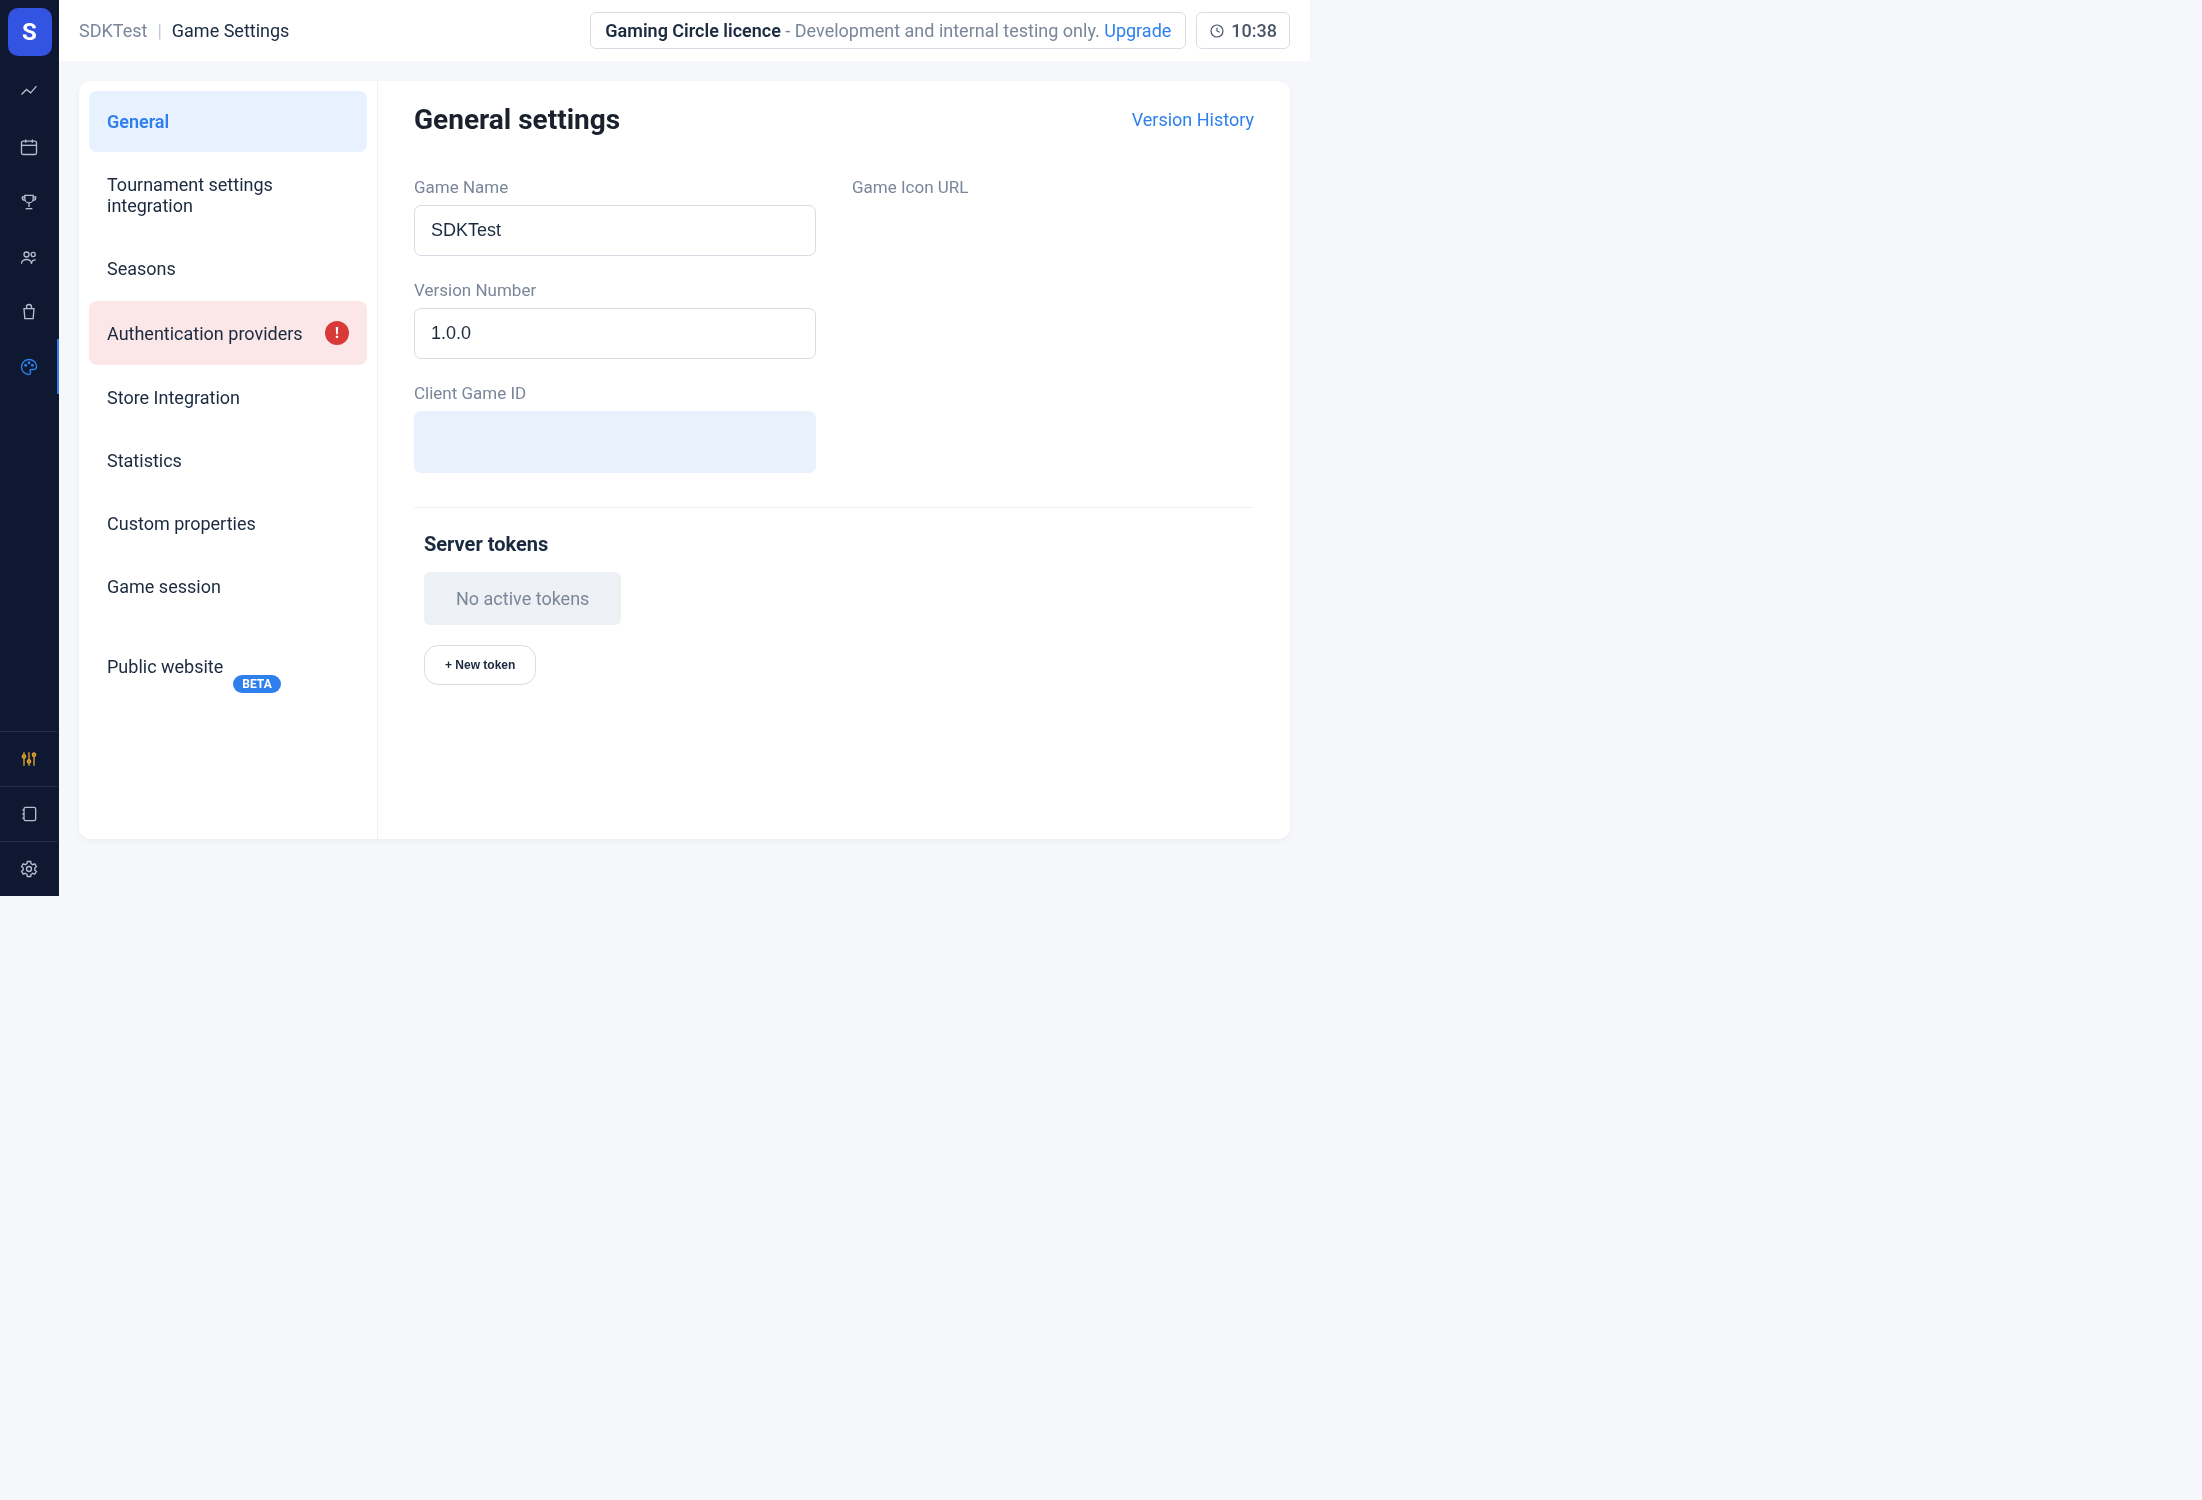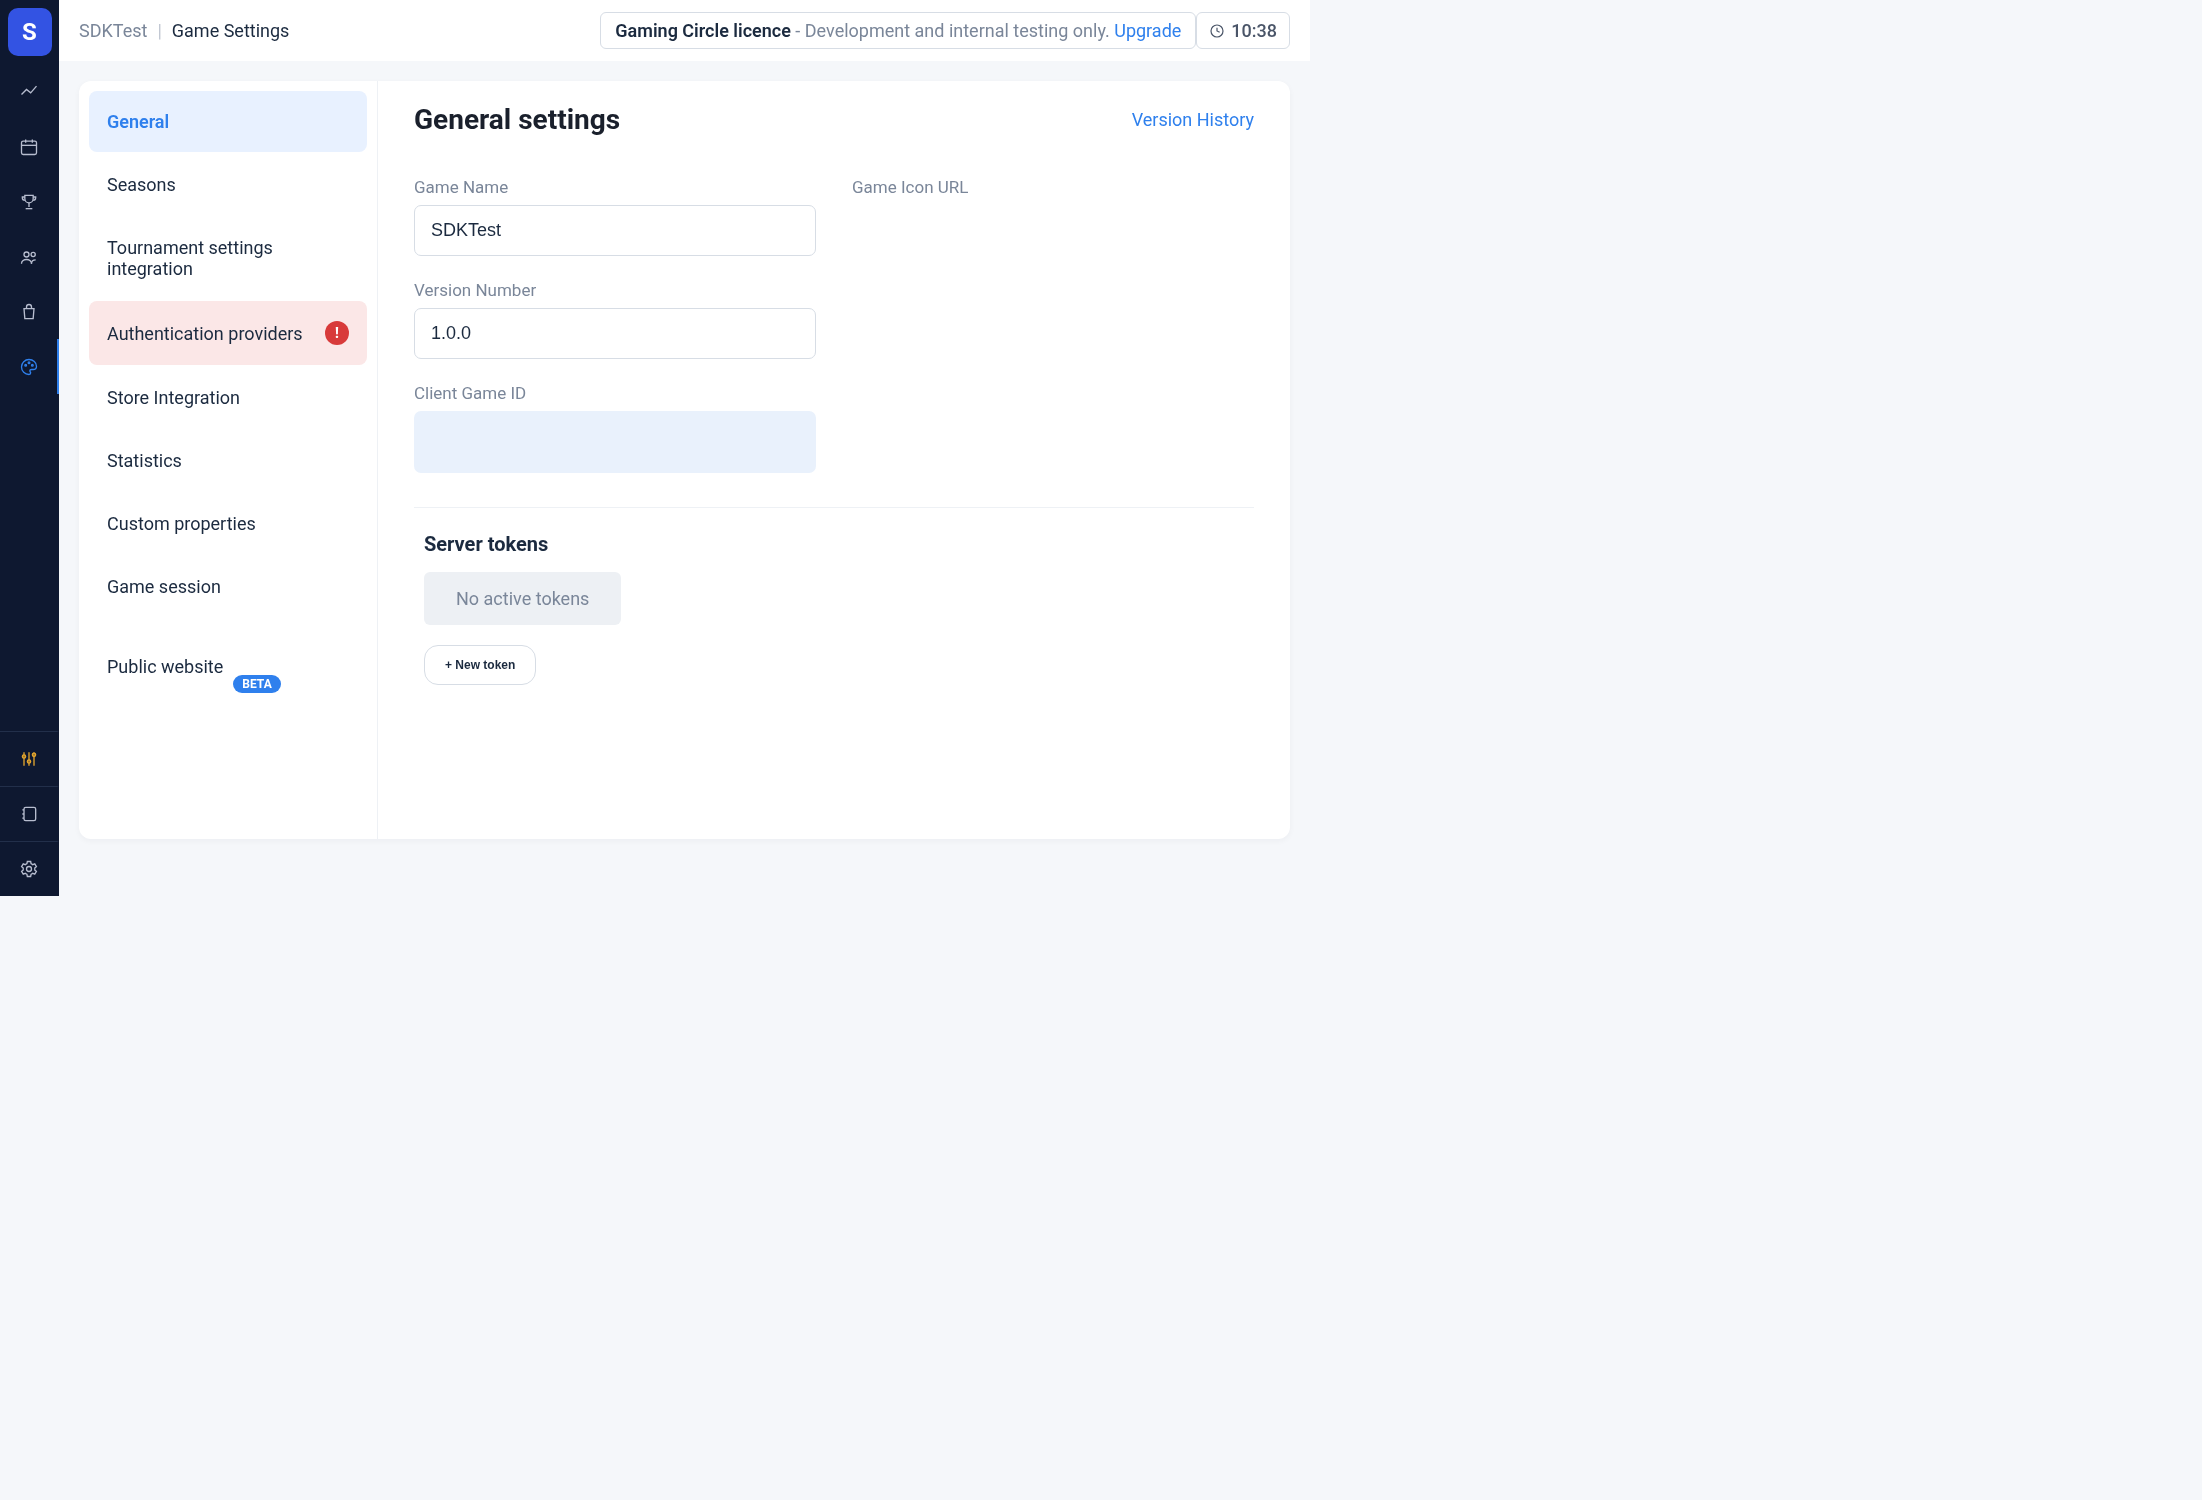--- a/index.html
+++ b/index.html
@@ -61,21 +61,21 @@
   .main-col{flex:1;display:flex;flex-direction:column;min-width:0;}
 
   
   .topbar{
     height:61px;display:flex;align-items:center;
     padding:0 20px;background:var(--white);
   }
   .crumbs{display:flex;align-items:center;gap:10px;font-size:18px;}
   .crumbs .muted{color:var(--gray-text);}
   .crumbs .sep{color:#c0c6d1;}
-  .topbar-right{margin-left:auto;display:flex;gap:0;align-items:center;}
+  .topbar-right{margin-left:auto;display:flex;gap:10px;align-items:center;}
   .licence-box{
     border:1px solid var(--gray-border);border-radius:6px;
     padding:7px 14px;font-size:18px;
   }
   .licence-box .strong{color:var(--text);font-weight:600;}
   .licence-box .desc{color:var(--gray-text);}
   .licence-box .upgrade{color:var(--blue-link);cursor:pointer;}
   .clock-box{
     border:1px solid var(--gray-border);border-radius:6px;
     padding:7px 12px;font-size:18px;display:flex;align-items:center;gap:6px;
@@ -251,24 +251,24 @@
     </div>
 
     <div class="content-area">
       <div class="card">
 
         <aside class="settings-nav" id="settings-nav">
             <div class="snav-item active">
               <span>General</span>
             </div>
             <div class="snav-item">
+              <span>Tournament settings integration</span>
+            </div>
+            <div class="snav-item">
               <span>Seasons</span>
-            </div>
-            <div class="snav-item">
-              <span>Tournament settings integration</span>
             </div>
             <div class="snav-item alert">
               <span>Authentication providers</span>
               <span class="alert-icon">!</span>
             </div>
             <div class="snav-item">
               <span>Store Integration</span>
             </div>
             <div class="snav-item">
               <span>Statistics</span>

